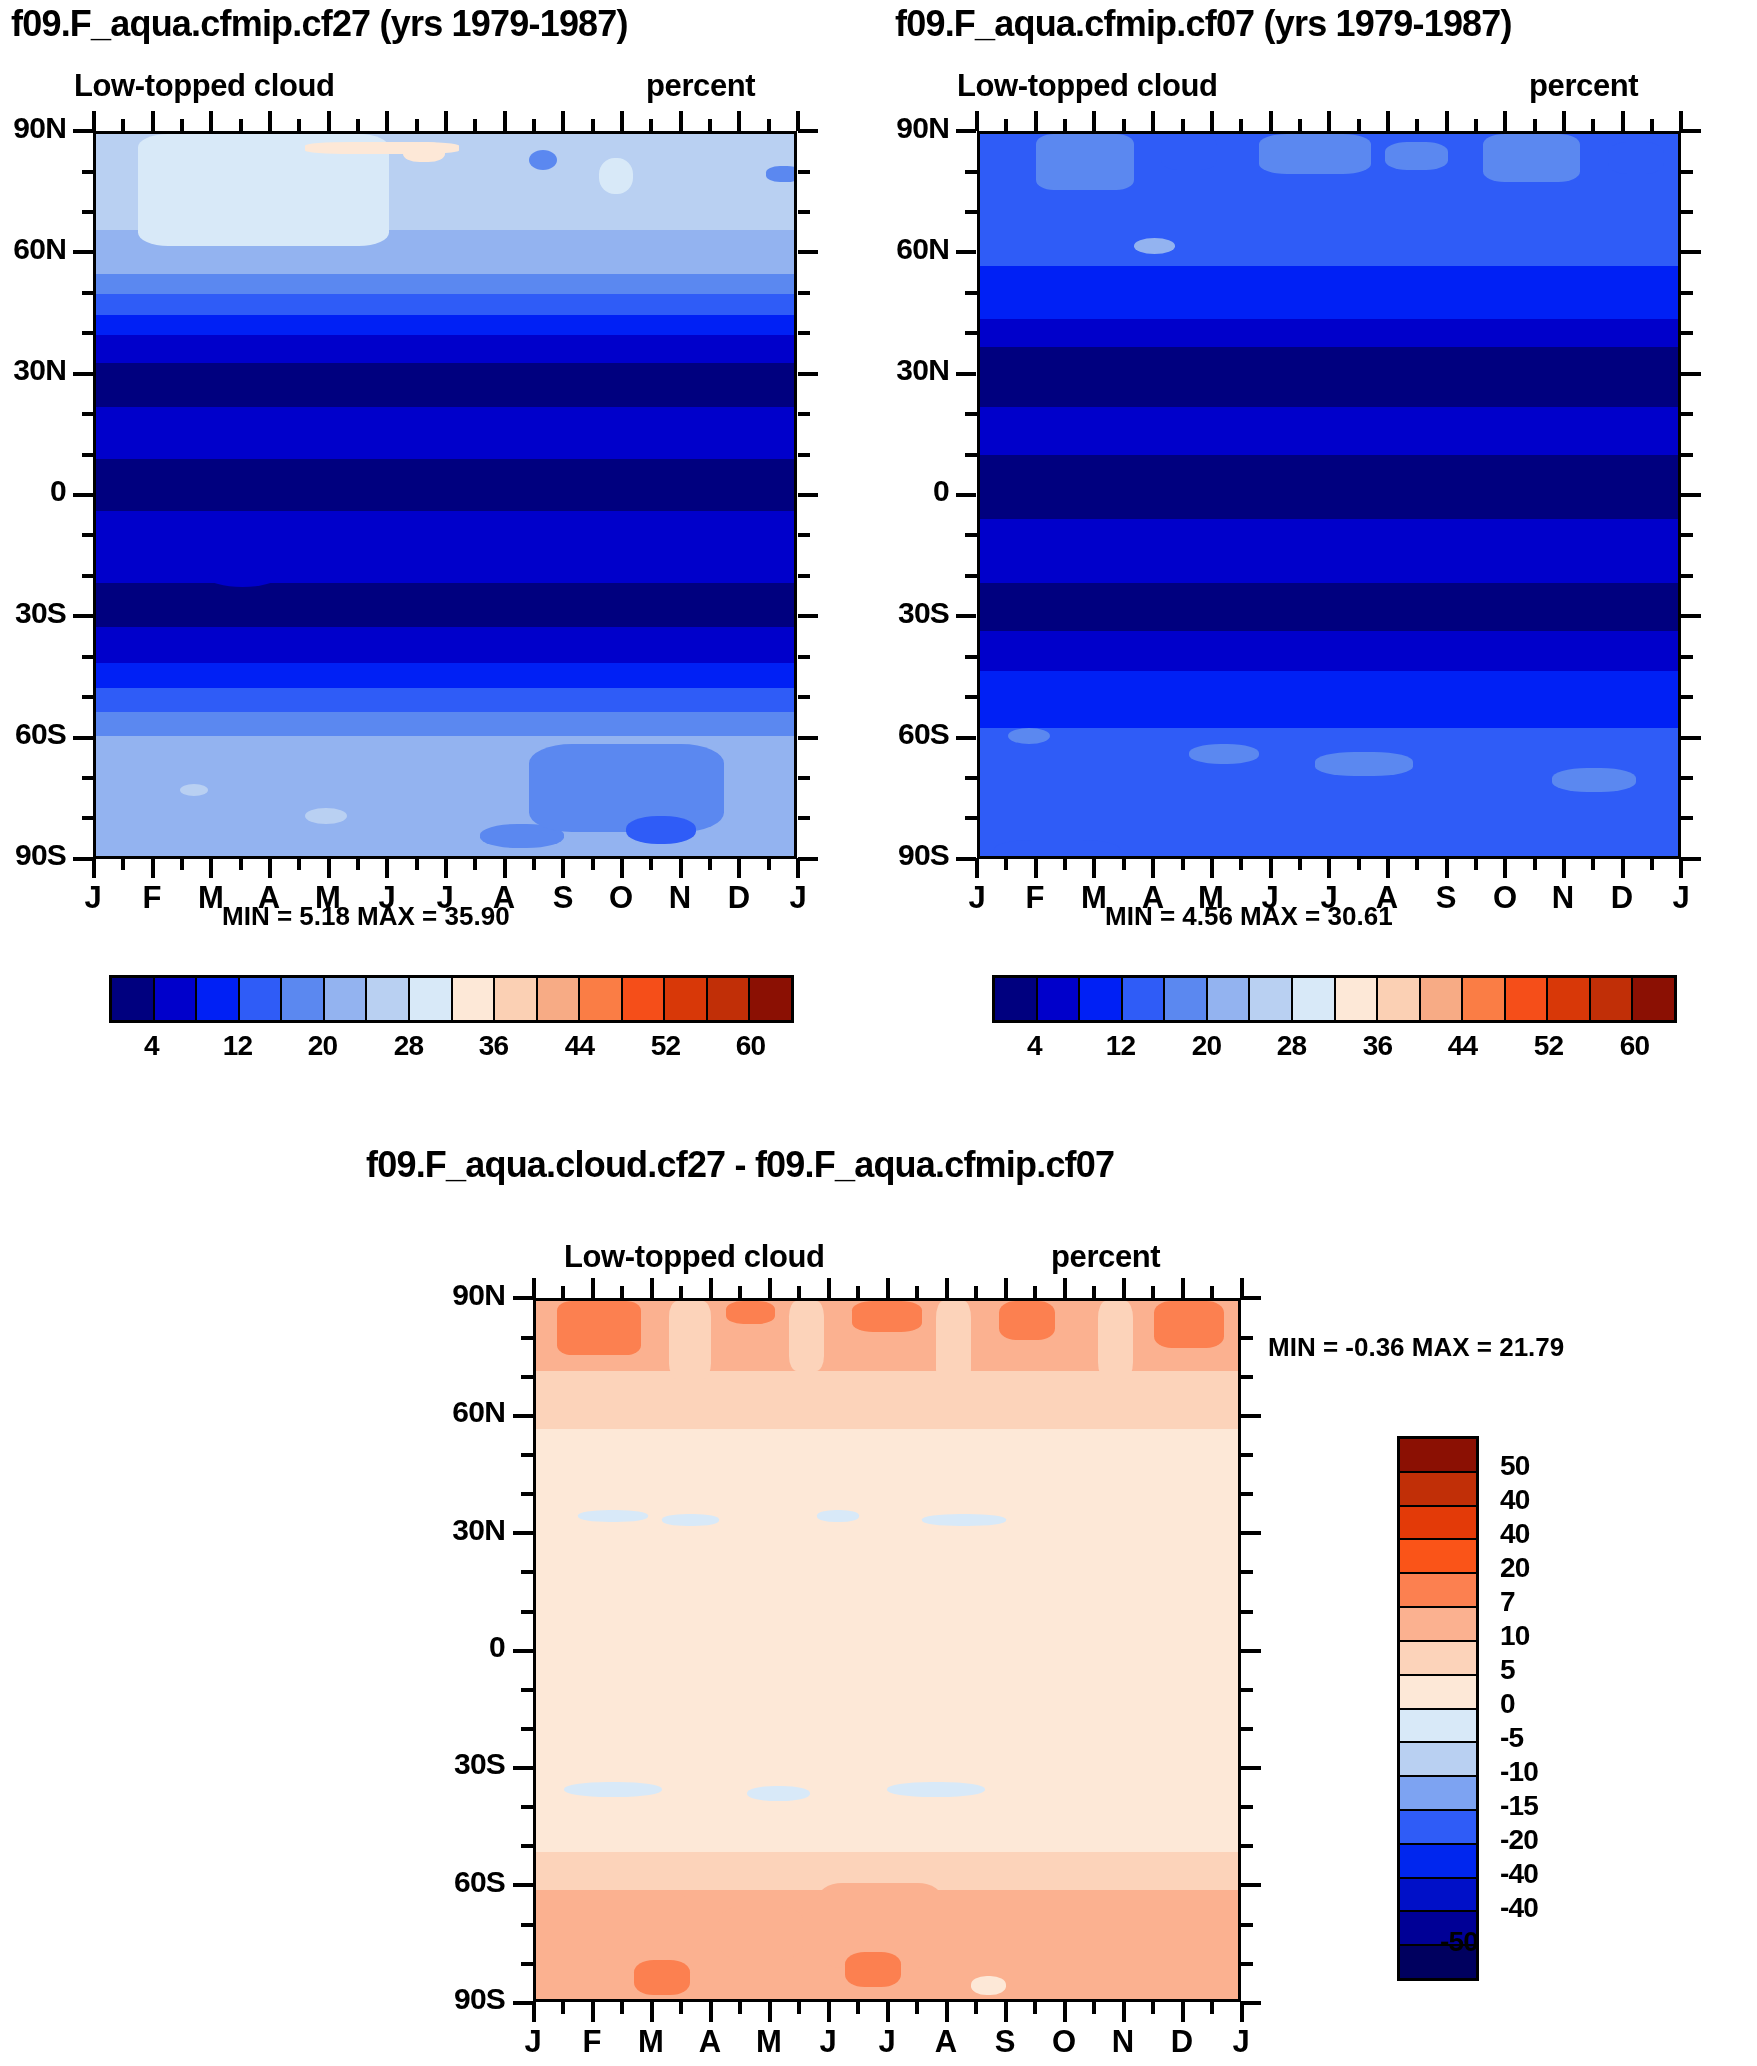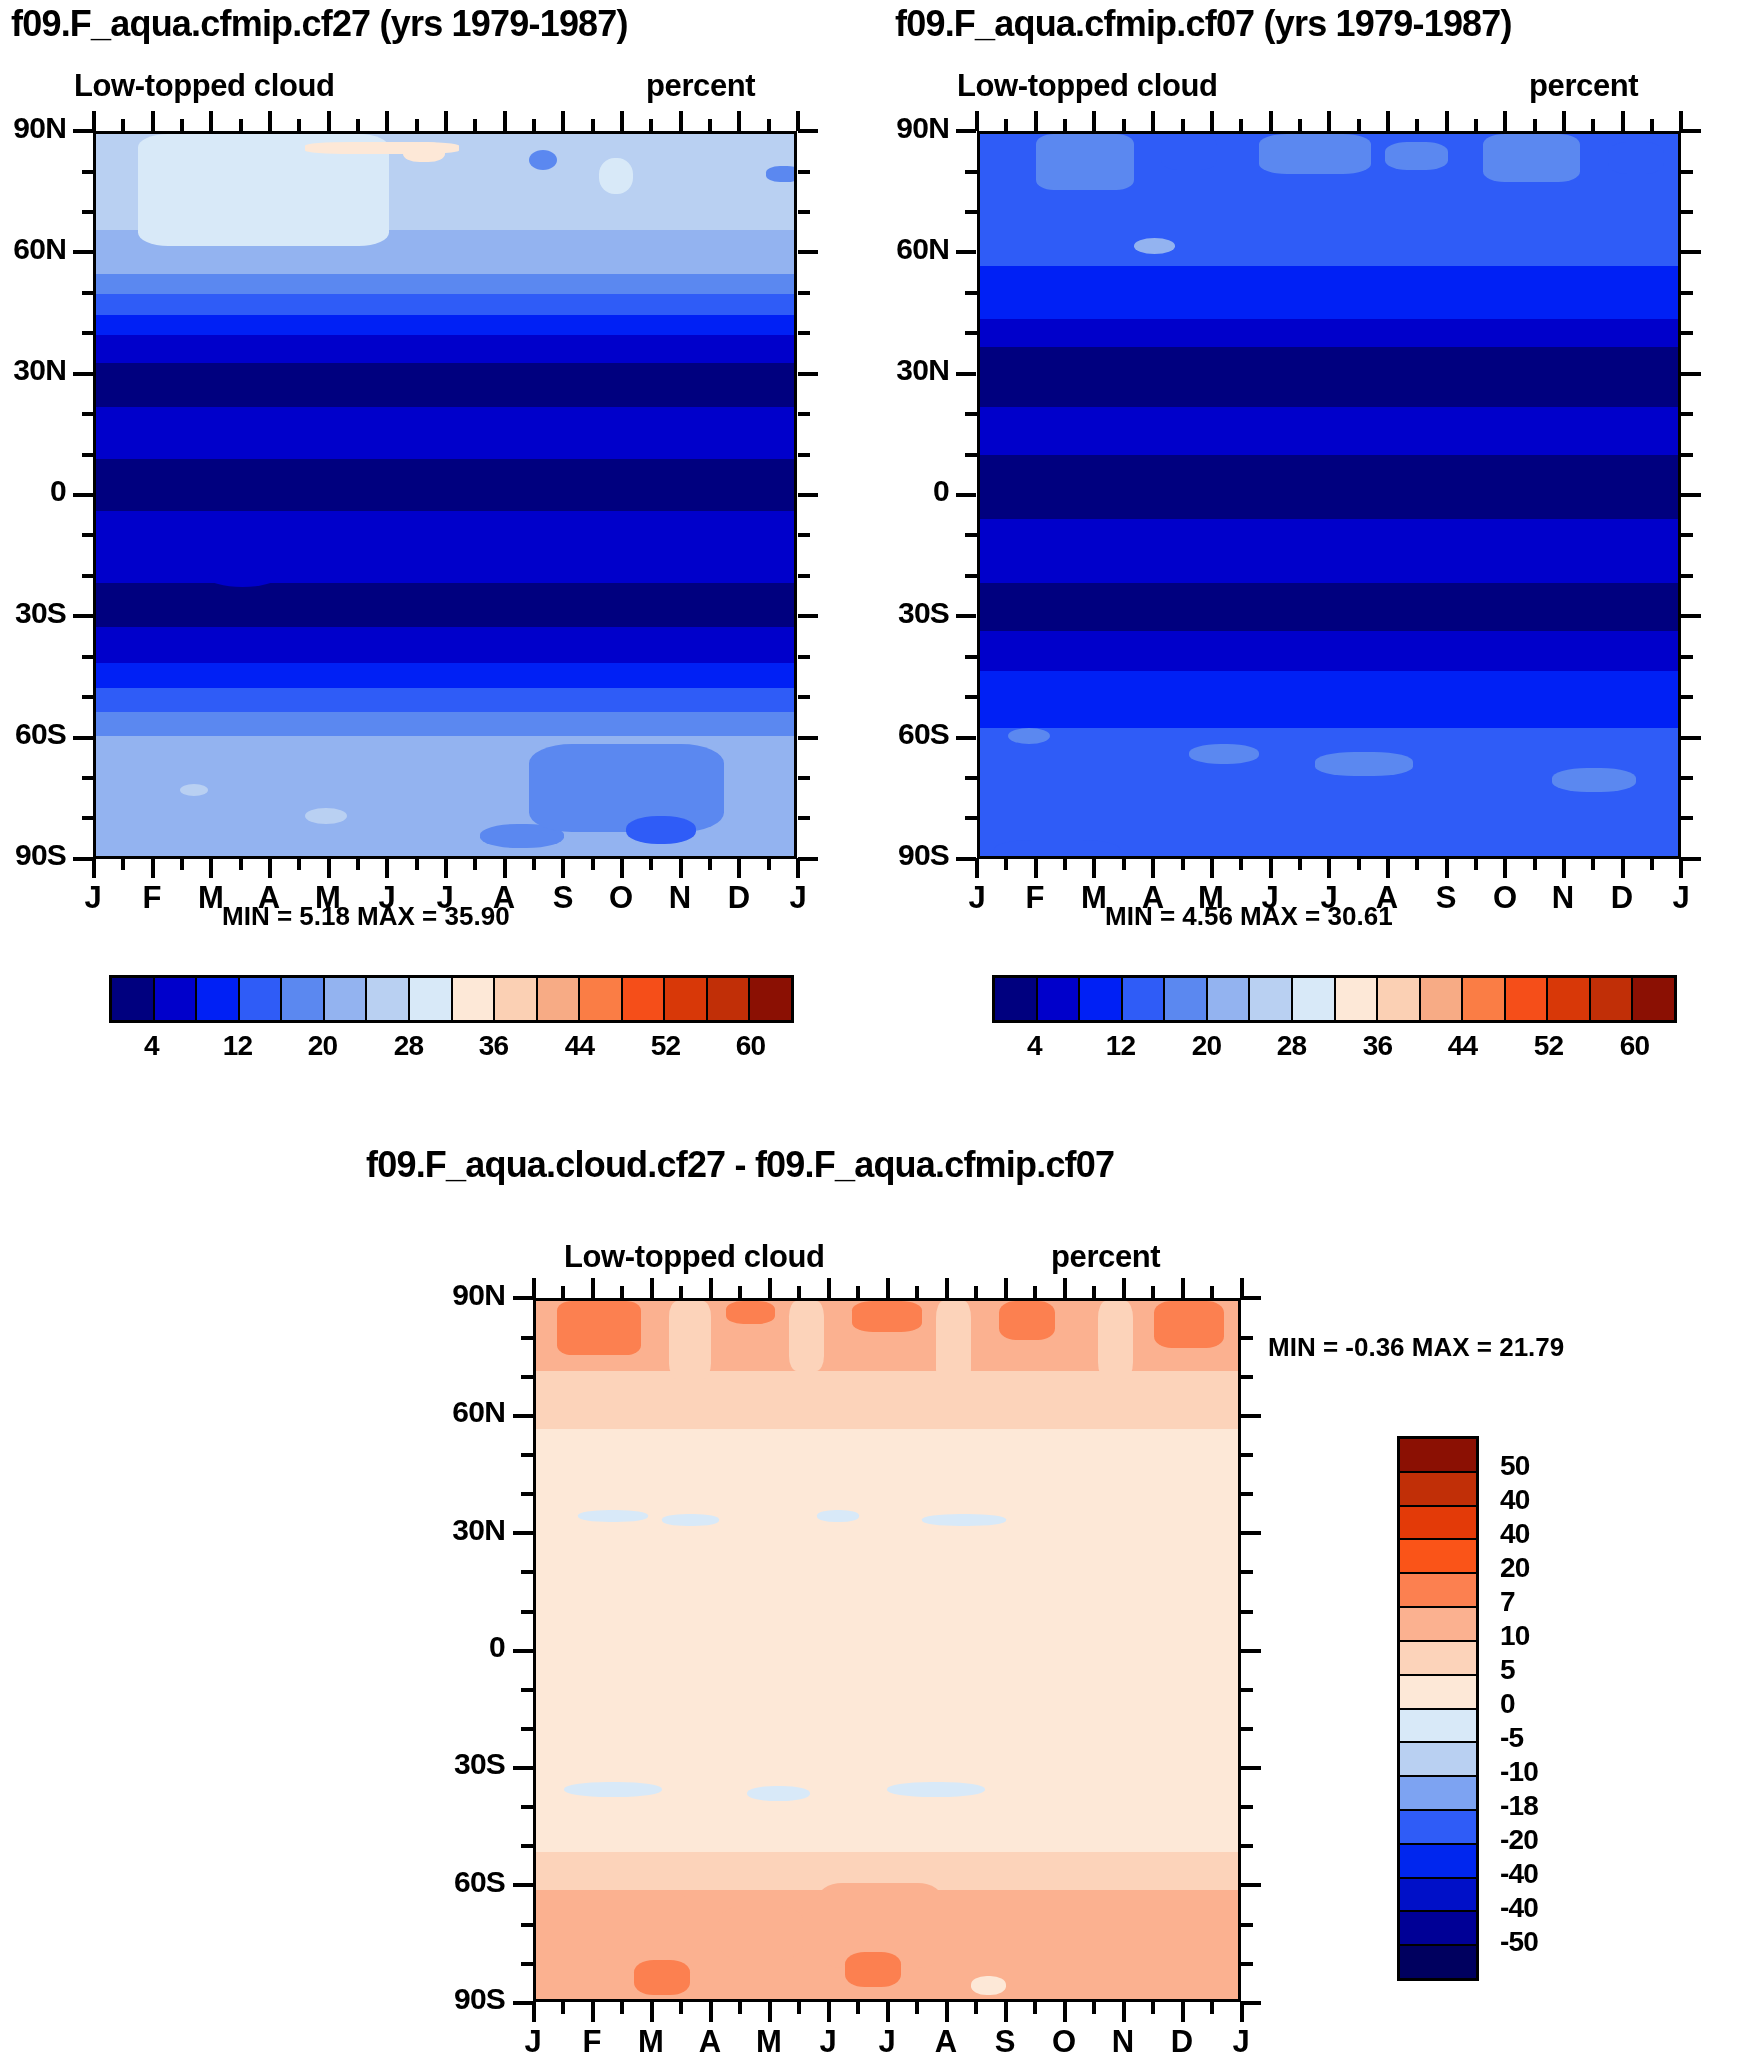--- a/index.html
+++ b/index.html
@@ -595,20 +595,20 @@
       <div class="vbar-lab" style="left:1500px;top:1450px;">50</div>
       <div class="vbar-lab" style="left:1500px;top:1484px;">40</div>
       <div class="vbar-lab" style="left:1500px;top:1518px;">40</div>
       <div class="vbar-lab" style="left:1500px;top:1552px;">20</div>
       <div class="vbar-lab" style="left:1500px;top:1586px;">7</div>
       <div class="vbar-lab" style="left:1500px;top:1620px;">10</div>
       <div class="vbar-lab" style="left:1500px;top:1654px;">5</div>
       <div class="vbar-lab" style="left:1500px;top:1688px;">0</div>
       <div class="vbar-lab" style="left:1500px;top:1722px;">-5</div>
       <div class="vbar-lab" style="left:1500px;top:1756px;">-10</div>
-      <div class="vbar-lab" style="left:1500px;top:1790px;">-18</div>
+      <div class="vbar-lab" style="left:1500px;top:1790px;">-15</div>
       <div class="vbar-lab" style="left:1500px;top:1824px;">-20</div>
       <div class="vbar-lab" style="left:1500px;top:1858px;">-40</div>
       <div class="vbar-lab" style="left:1500px;top:1892px;">-40</div>
-      <div class="vbar-lab" style="left:1500px;top:1926px;">-50</div>
+      <div class="vbar-lab" style="left:1440px;top:1926px;">-50</div>
     </div>
 </div>
 
 
 </body></html>

